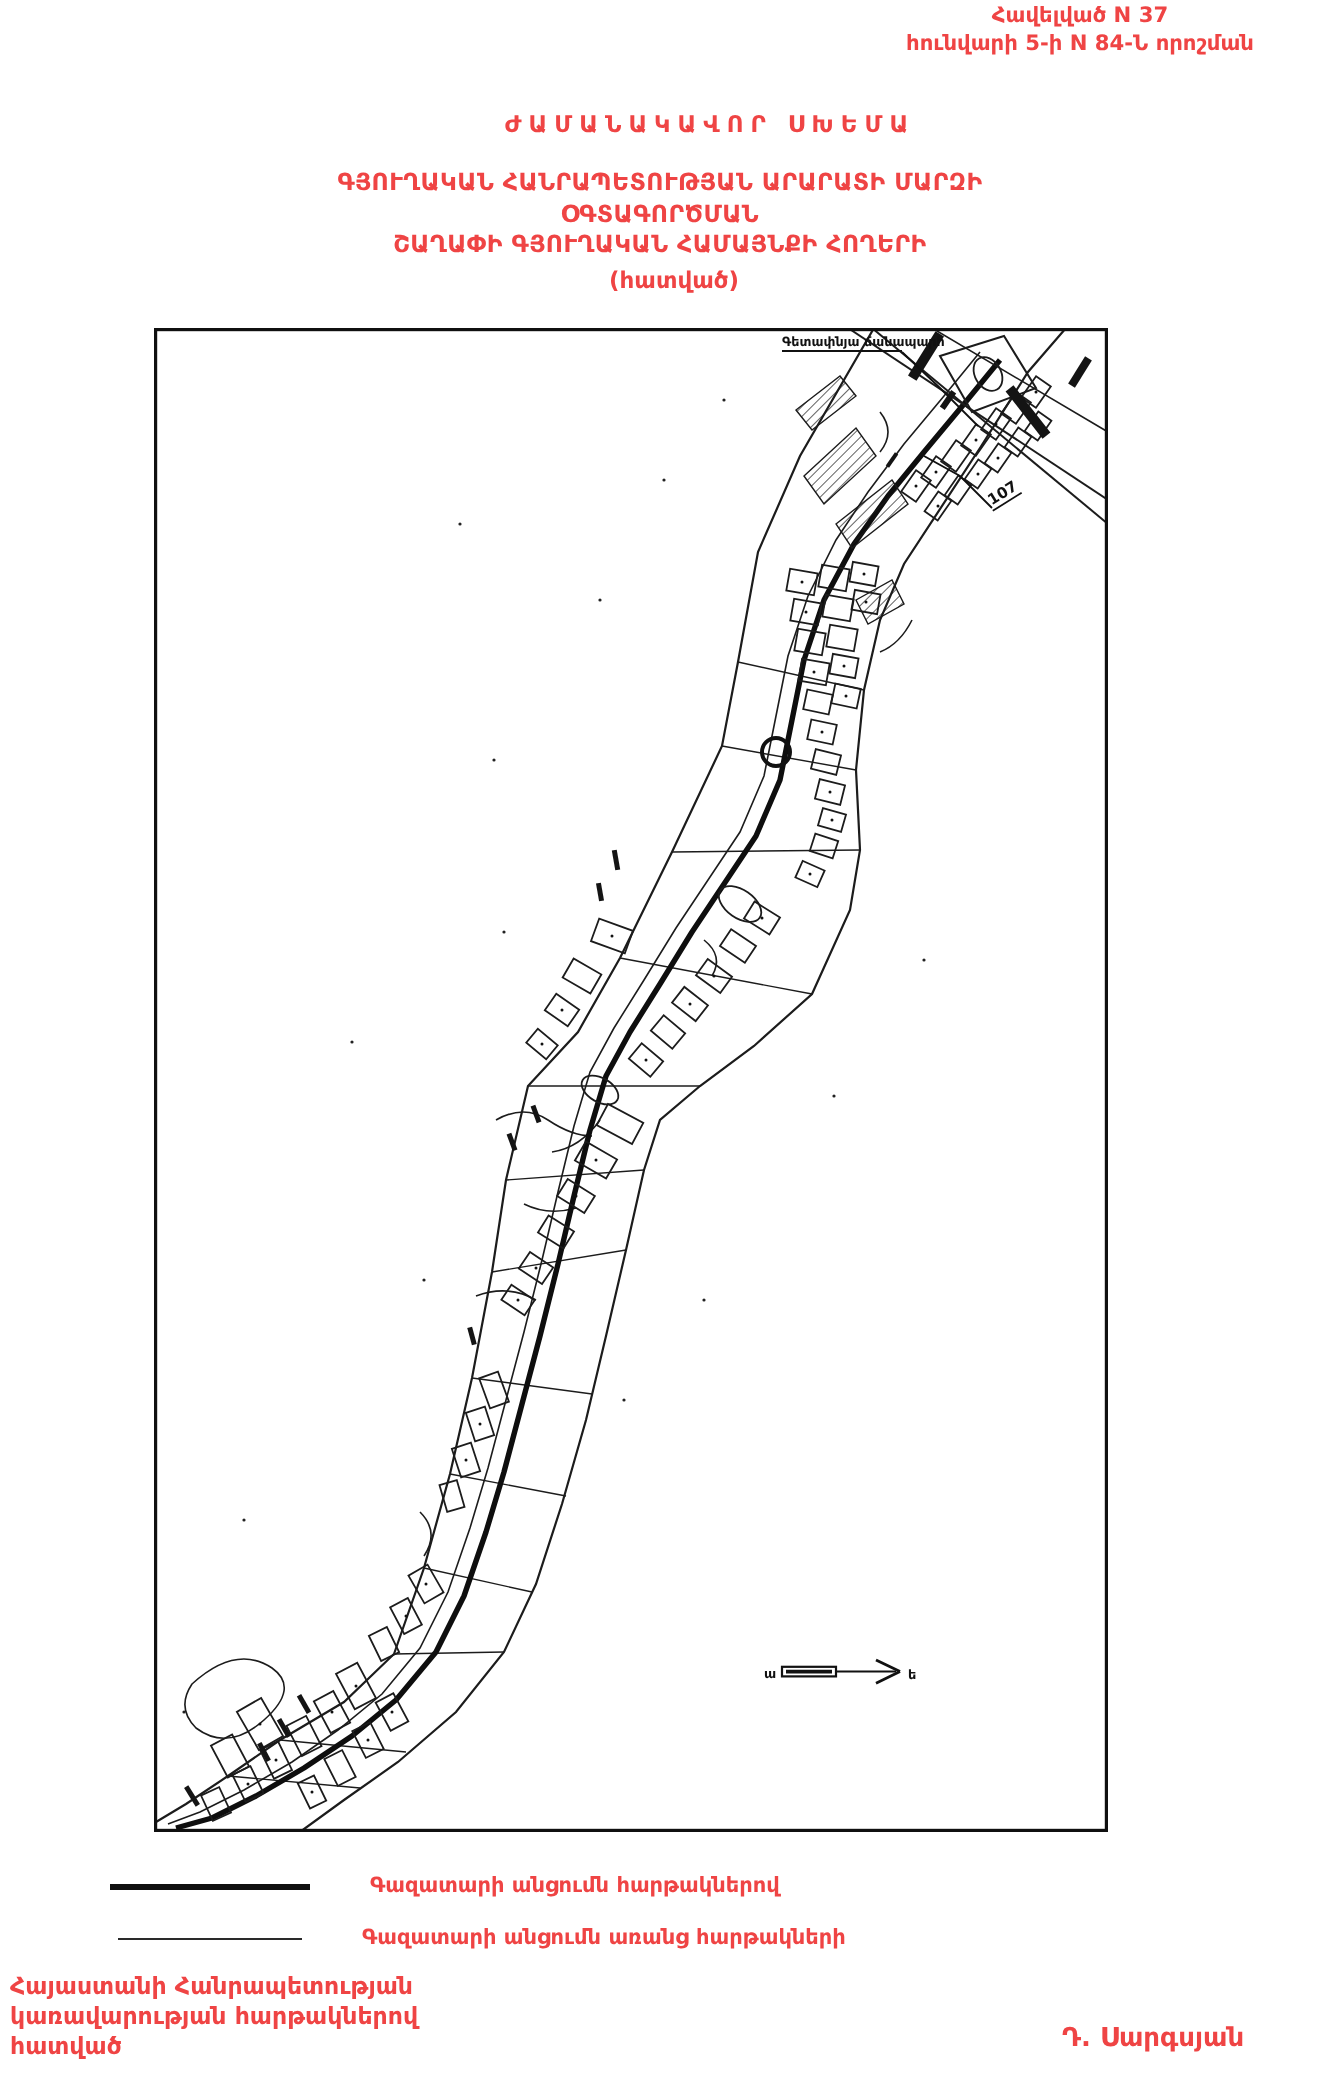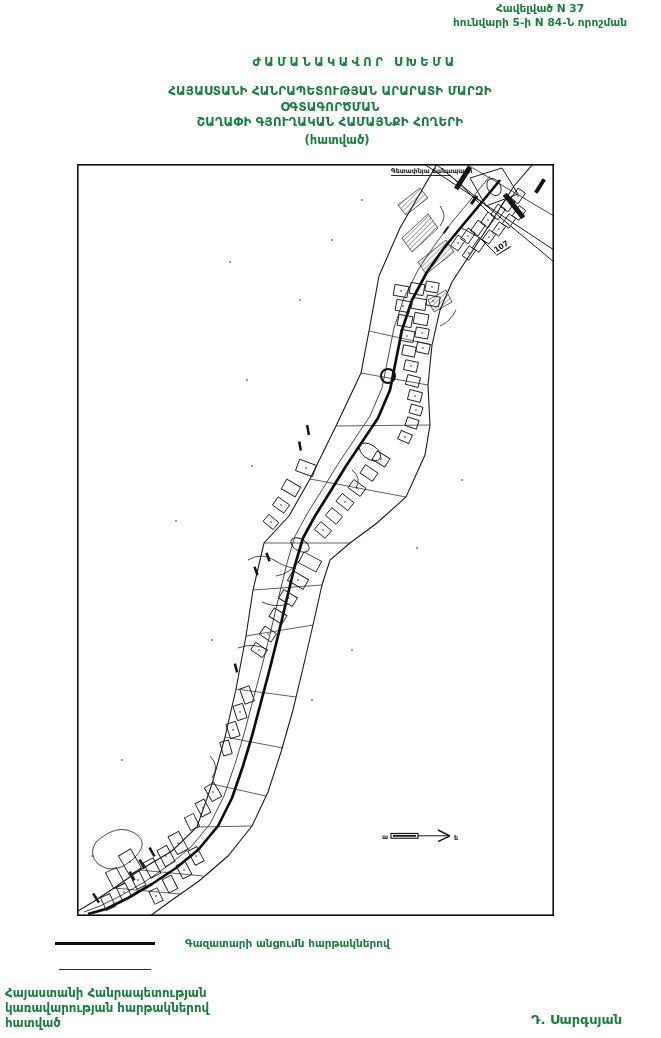--- a/index.html
+++ b/index.html
@@ -1,17 +1,17 @@
 <!DOCTYPE html>
 <html><head>
 <meta charset="utf-8">
 <style>
   html,body{margin:0;padding:0;background:#ffffff;}
   #page{position:relative;width:661px;height:1038px;background:#fff;overflow:hidden;
-        font-family:"DejaVu Sans",sans-serif;color:#15803d;font-weight:700;}
+        font-family:"DejaVu Sans",sans-serif;color:#ef4444;font-weight:700;}
   .hdr{position:absolute;top:1px;left:420px;width:240px;text-align:center;
        font-size:10.6px;line-height:14px;}
   .kicker{position:absolute;top:55px;left:25px;width:660px;text-align:center;
           font-size:11.5px;letter-spacing:3.5px;}
   .title{position:absolute;top:84px;left:30px;width:600px;text-align:center;
          font-size:11.8px;line-height:15.5px;letter-spacing:0.2px;}
   .subtitle{position:absolute;top:133px;left:37px;width:600px;text-align:center;
             font-size:11.5px;}
   #map-frame{position:absolute;left:77px;top:164px;width:477px;height:752px;}
   svg{display:block;}
@@ -30,21 +30,21 @@
 <div id="page">
 
   <div class="hdr">
     <div>Հավելված N 37</div>
     <div>հունվարի 5-ի N 84-Ն որոշման</div>
   </div>
 
   <div class="kicker">ԺԱՄԱՆԱԿԱՎՈՐ ՍԽԵՄԱ</div>
 
   <div class="title">
-    <div>ՀԱՅԱՍՏԱՆԻ ՀԱՆՐԱՊԵՏՈՒԹՅԱՆ ԱՐԱՐԱՏԻ ՄԱՐԶԻ</div>
+    <div>ԳՅՈՒՂԱԿԱՆ ՀԱՆՐԱՊԵՏՈՒԹՅԱՆ ԱՐԱՐԱՏԻ ՄԱՐԶԻ</div>
     <div>ՕԳՏԱԳՈՐԾՄԱՆ</div>
     <div>ՇԱՂԱՓԻ ԳՅՈՒՂԱԿԱՆ ՀԱՄԱՅՆՔԻ ՀՈՂԵՐԻ</div>
   </div>
   <div class="subtitle">(հատված)</div>
 
   <div id="map-frame">
     <svg id="mapsvg" width="477" height="752" viewBox="77 164 477 752">
       <defs>
         <pattern id="hx" width="3.5" height="3.5" patternUnits="userSpaceOnUse" patternTransform="rotate(45)">
           <line x1="0" y1="0" x2="0" y2="3.5" stroke="#1c1c1c" stroke-width="0.7"></line>
@@ -255,20 +255,21 @@
     </svg>
   </div>
 
   <div class="legend">
     <div class="legend-row">
       <div class="sample sample-thick"></div>
       <span class="legend-label">Գազատարի անցումն հարթակներով</span>
     </div>
     <div class="legend-row">
       <div class="sample sample-thin"></div>
+      <span class="legend-label">Գազատարի անցումն առանց հարթակների</span>
     </div>
   </div>
 
   <div class="footer">
     <div>Հայաստանի Հանրապետության</div>
     <div>կառավարության հարթակներով</div>
     <div>հատված</div>
   </div>
   <div class="sig">Դ. Սարգսյան</div>
 

